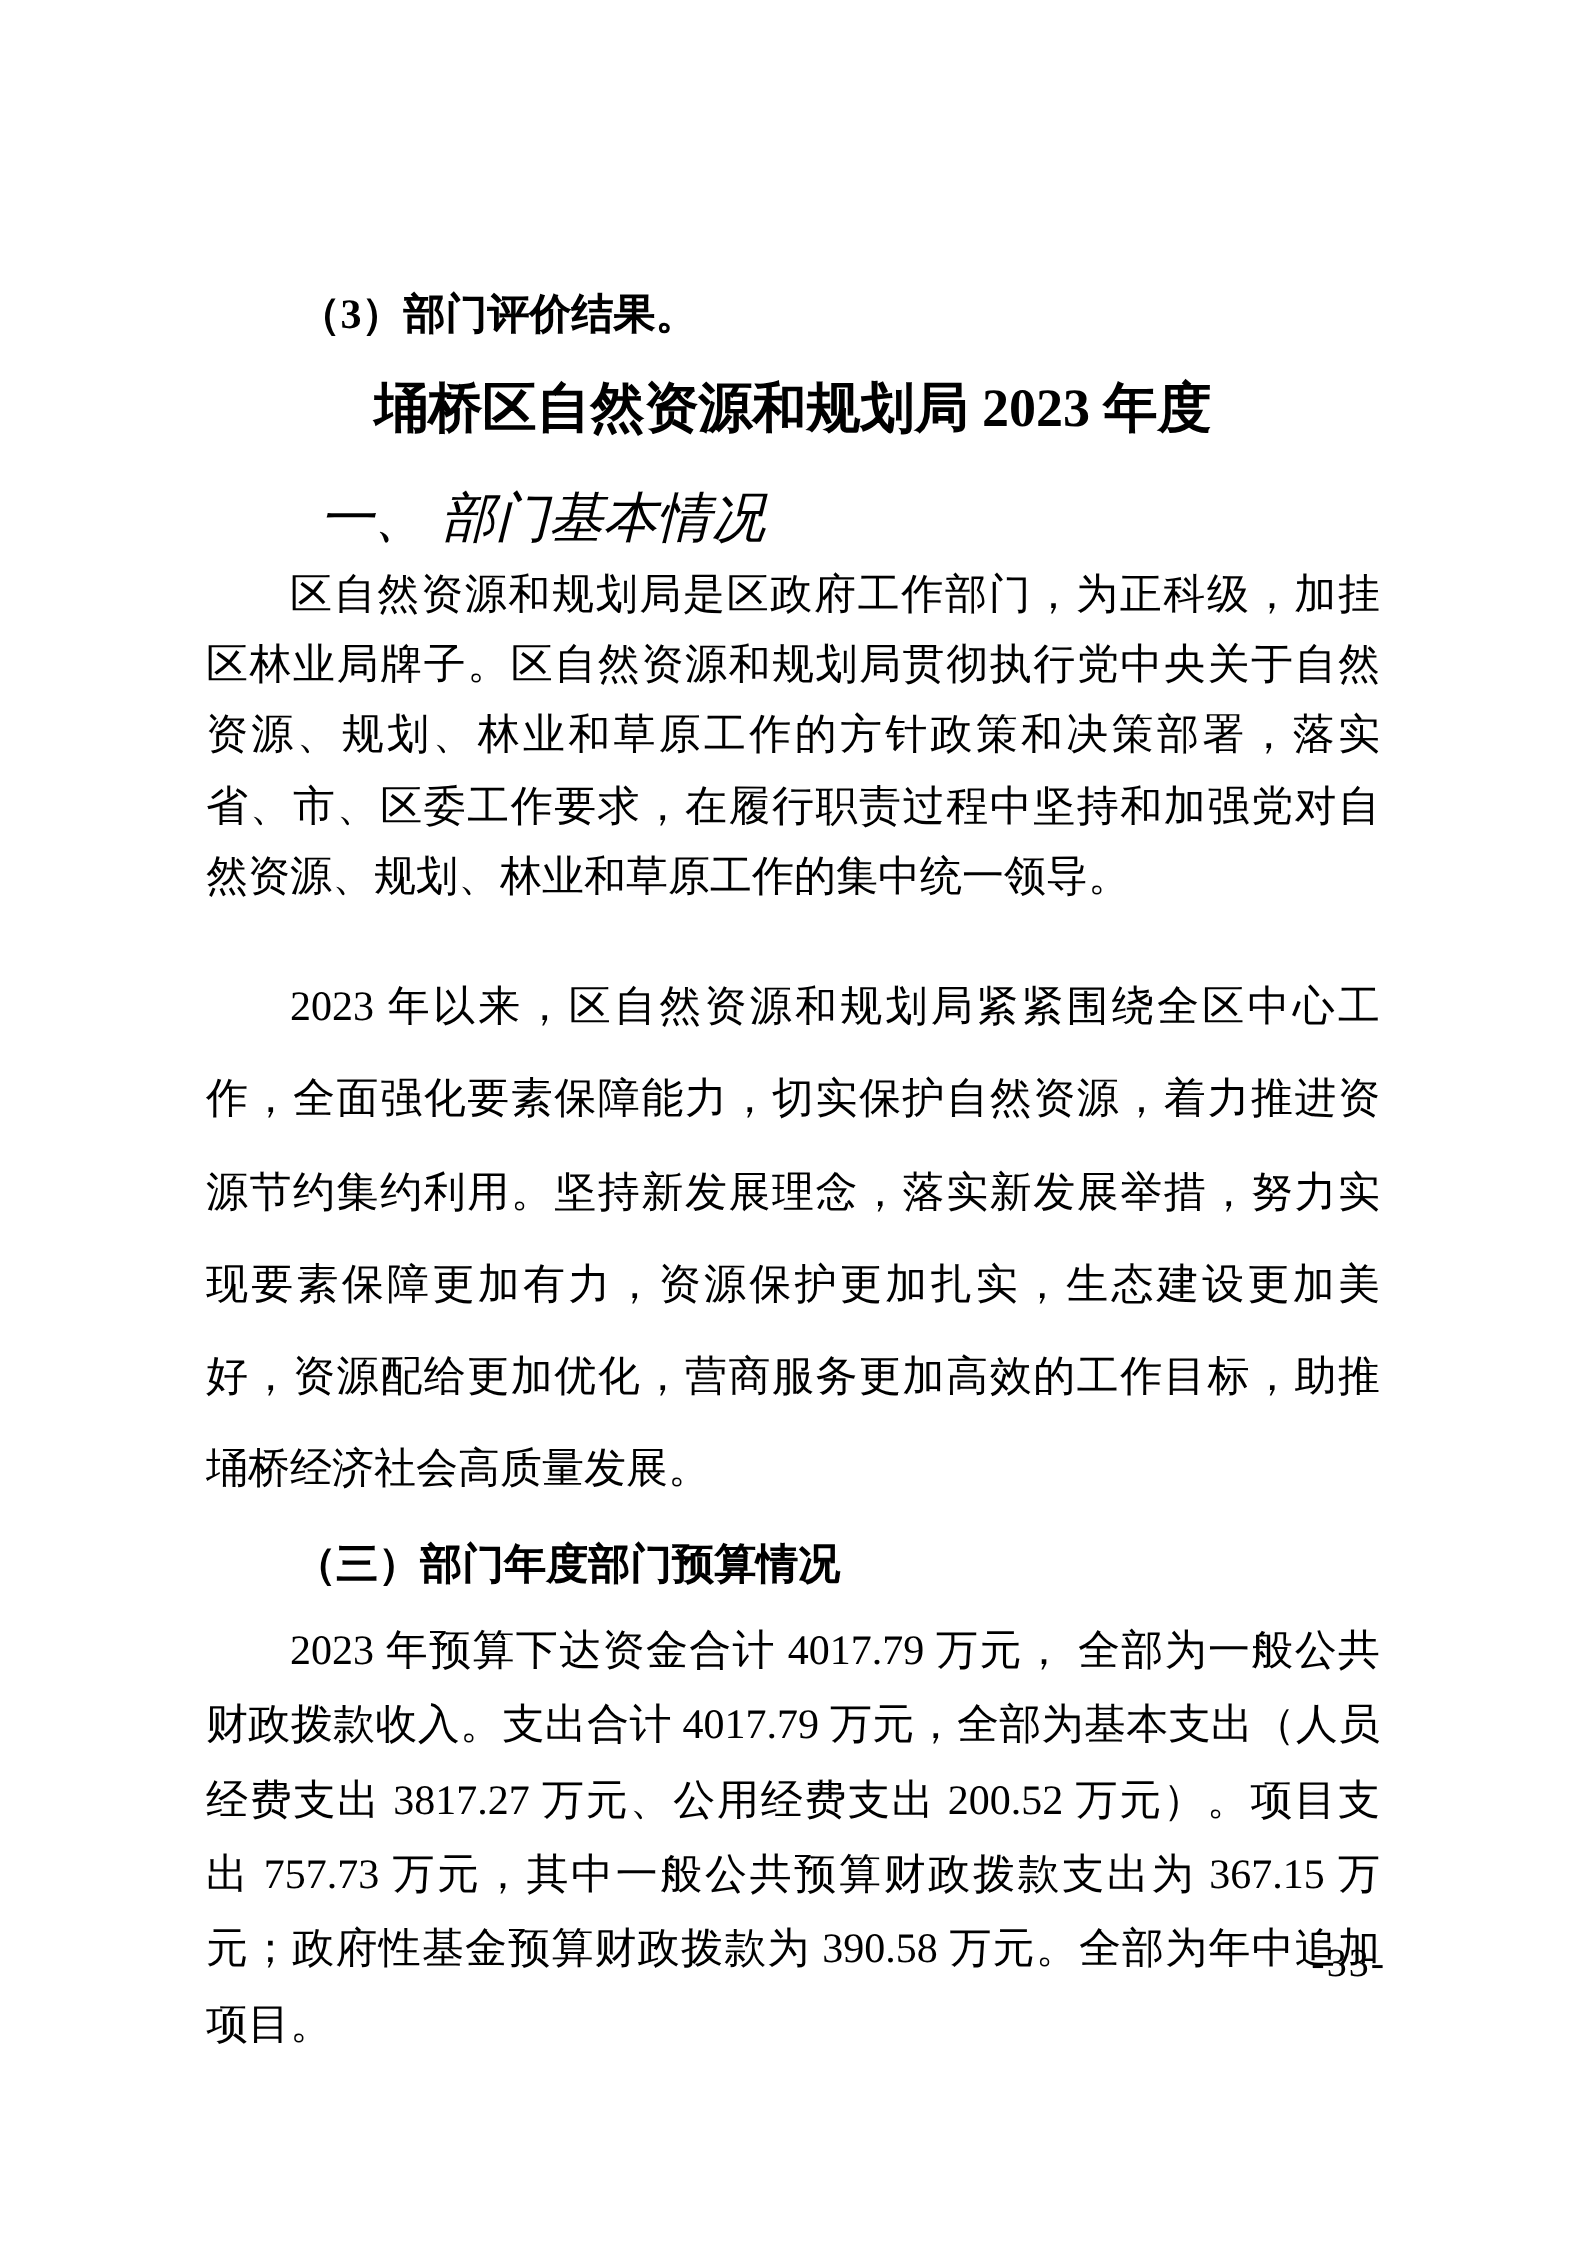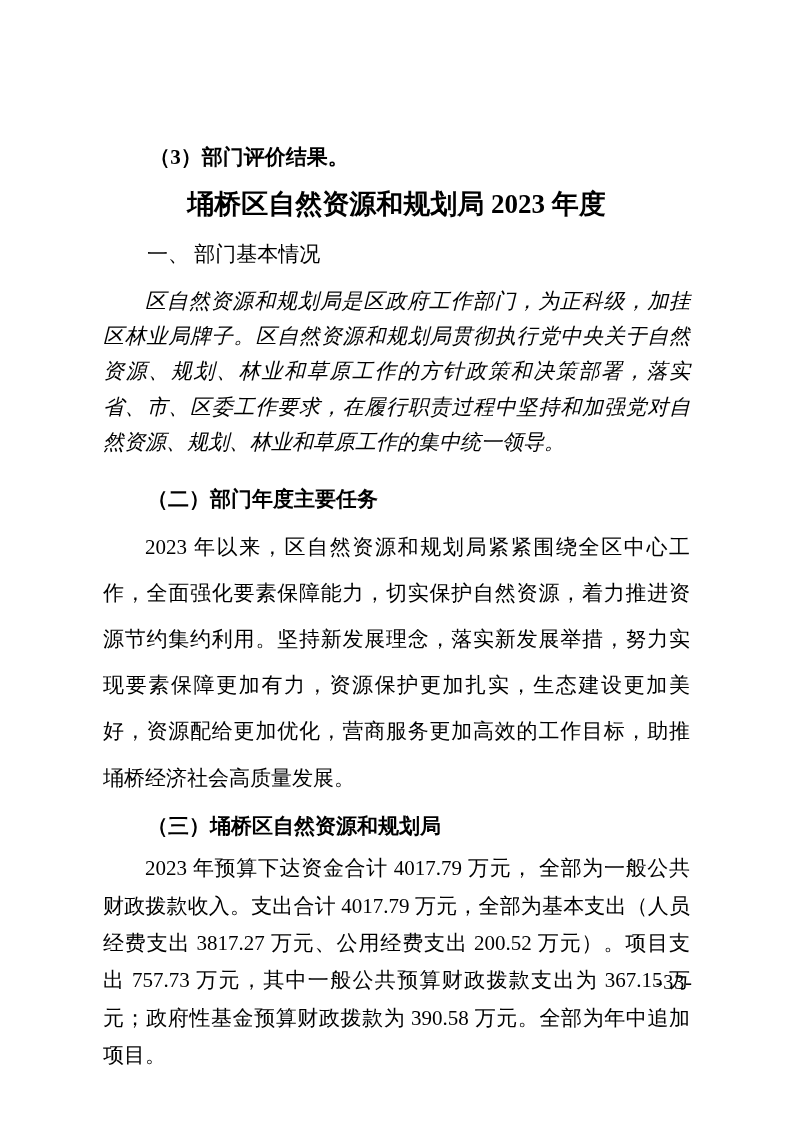--- a/index.html
+++ b/index.html
@@ -27,43 +27,43 @@
     line-height: 1.5;
   }
   .doc-title {
     text-align: center;
     font-weight: bold;
     font-size: 27px;
     line-height: 1.55;
     margin: 6px;
   }
   .section-heading {
-    font-size: 21px;
+    font-size: 27px;
     font-weight: normal;
     text-indent: 2.1em;
-    margin: 14px 0 13px 0;
+    margin: 14px 0 0 0;
     line-height: 1.5;
+    font-style: italic;
   }
   .sub-heading {
     font-size: 21px;
     font-weight: bold;
     text-indent: 2.1em;
     margin: 10px 0 8px 0;
     line-height: 1.5;
   }
   .para {
     font-size: 21px;
     text-indent: 2em;
     text-align: justify;
     margin: 0;
   }
   .para-1 {
     line-height: 1.68;
     margin-bottom: 24px;
-    font-style: italic;
   }
   .para-2 {
     line-height: 2.2;
     margin-bottom: 6px;
   }
   .para-3 {
     line-height: 1.78;
   }
   .page-number {
     position: absolute;
@@ -81,23 +81,22 @@
   <p class="result-heading">（3）部门评价结果。</p>
 
   <h1 class="doc-title">埇桥区自然资源和规划局 2023 年度</h1>
 
 
   <p class="section-heading">一、 部门基本情况</p>
 
 
   <p class="para para-1">区自然资源和规划局是区政府工作部门，为正科级，加挂区林业局牌子。区自然资源和规划局贯彻执行党中央关于自然资源、规划、林业和草原工作的方针政策和决策部署，落实省、市、区委工作要求，在履行职责过程中坚持和加强党对自然资源、规划、林业和草原工作的集中统一领导。</p>
 
-  <p class="sub-heading">（二）部门年度主要任务</p>
 
   <p class="para para-2">2023 年以来，区自然资源和规划局紧紧围绕全区中心工作，全面强化要素保障能力，切实保护自然资源，着力推进资源节约集约利用。坚持新发展理念，落实新发展举措，努力实现要素保障更加有力，资源保护更加扎实，生态建设更加美好，资源配给更加优化，营商服务更加高效的工作目标，助推埇桥经济社会高质量发展。</p>
 
-  <p class="sub-heading">（三）埇桥区自然资源和规划局</p>
+  <p class="sub-heading">（三）部门年度部门预算情况</p>
 
   <p class="para para-3">2023 年预算下达资金合计 4017.79 万元， 全部为一般公共财政拨款收入。支出合计 4017.79 万元，全部为基本支出（人员经费支出 3817.27 万元、公用经费支出 200.52 万元）。项目支出 757.73 万元，其中一般公共预算财政拨款支出为 367.15 万元；政府性基金预算财政拨款为 390.58 万元。全部为年中追加项目。</p>
 
   <div class="page-number">-33-</div>
 
 </div>
 
 </body></html>

